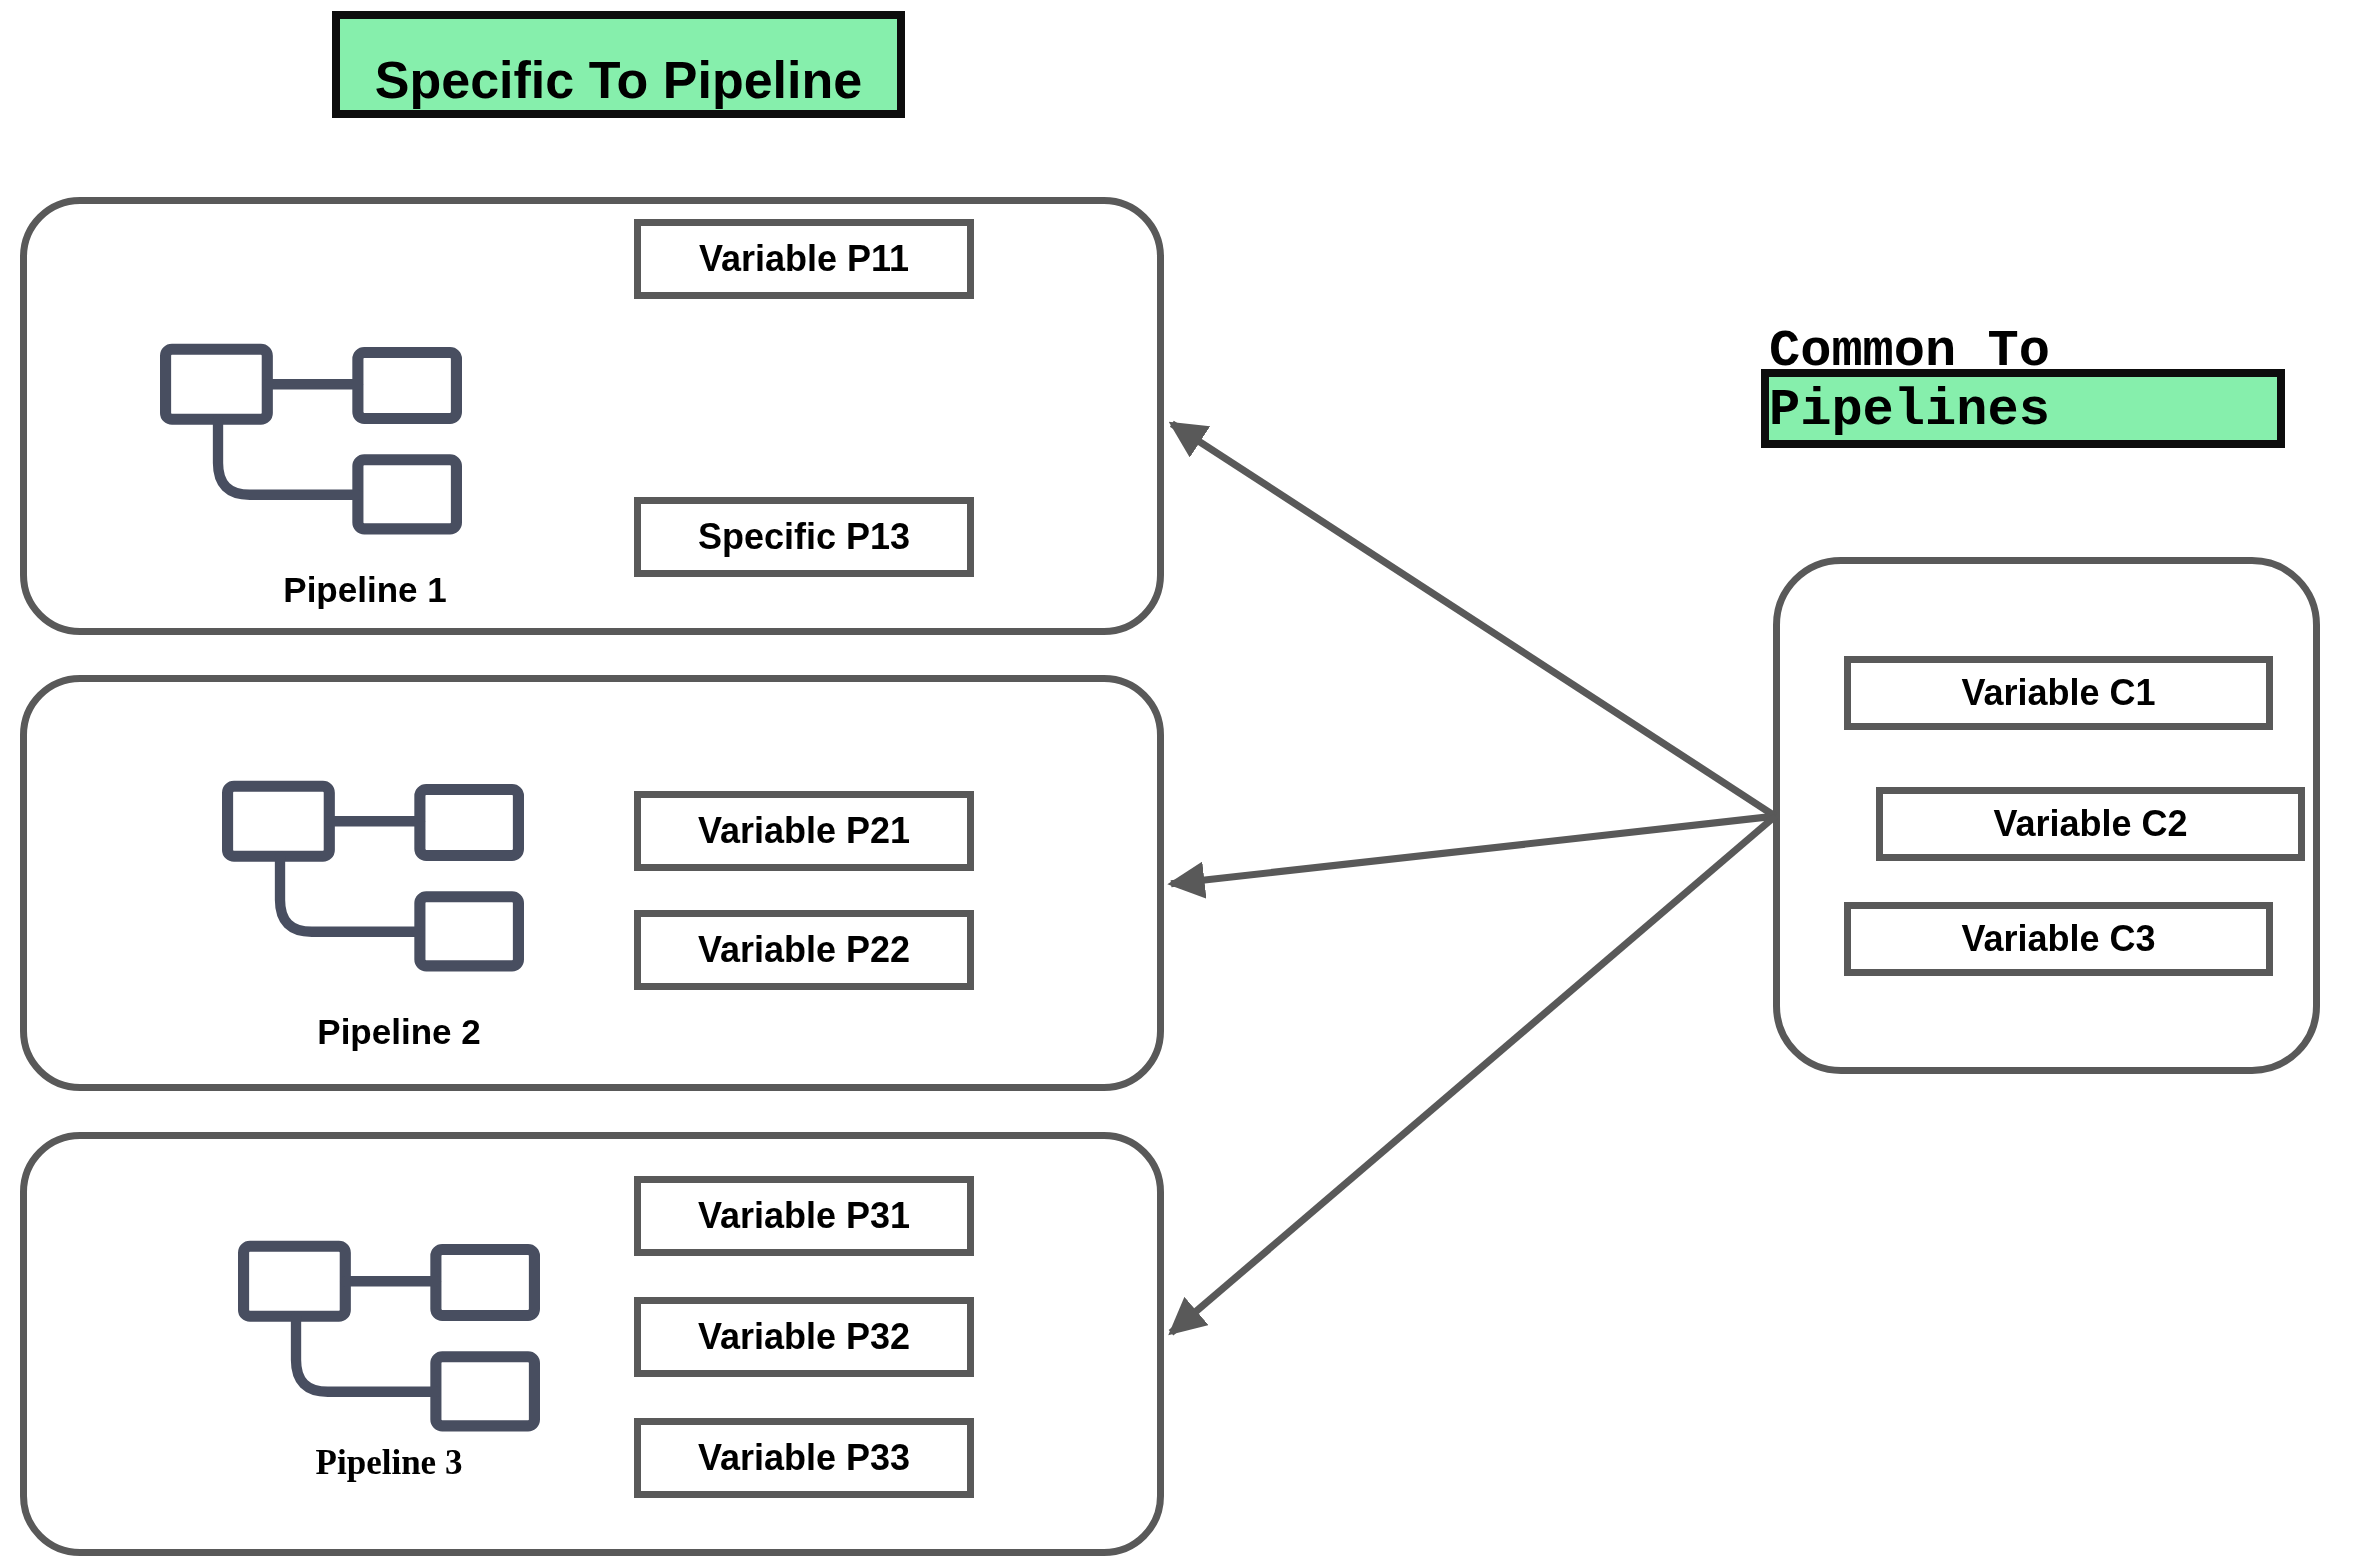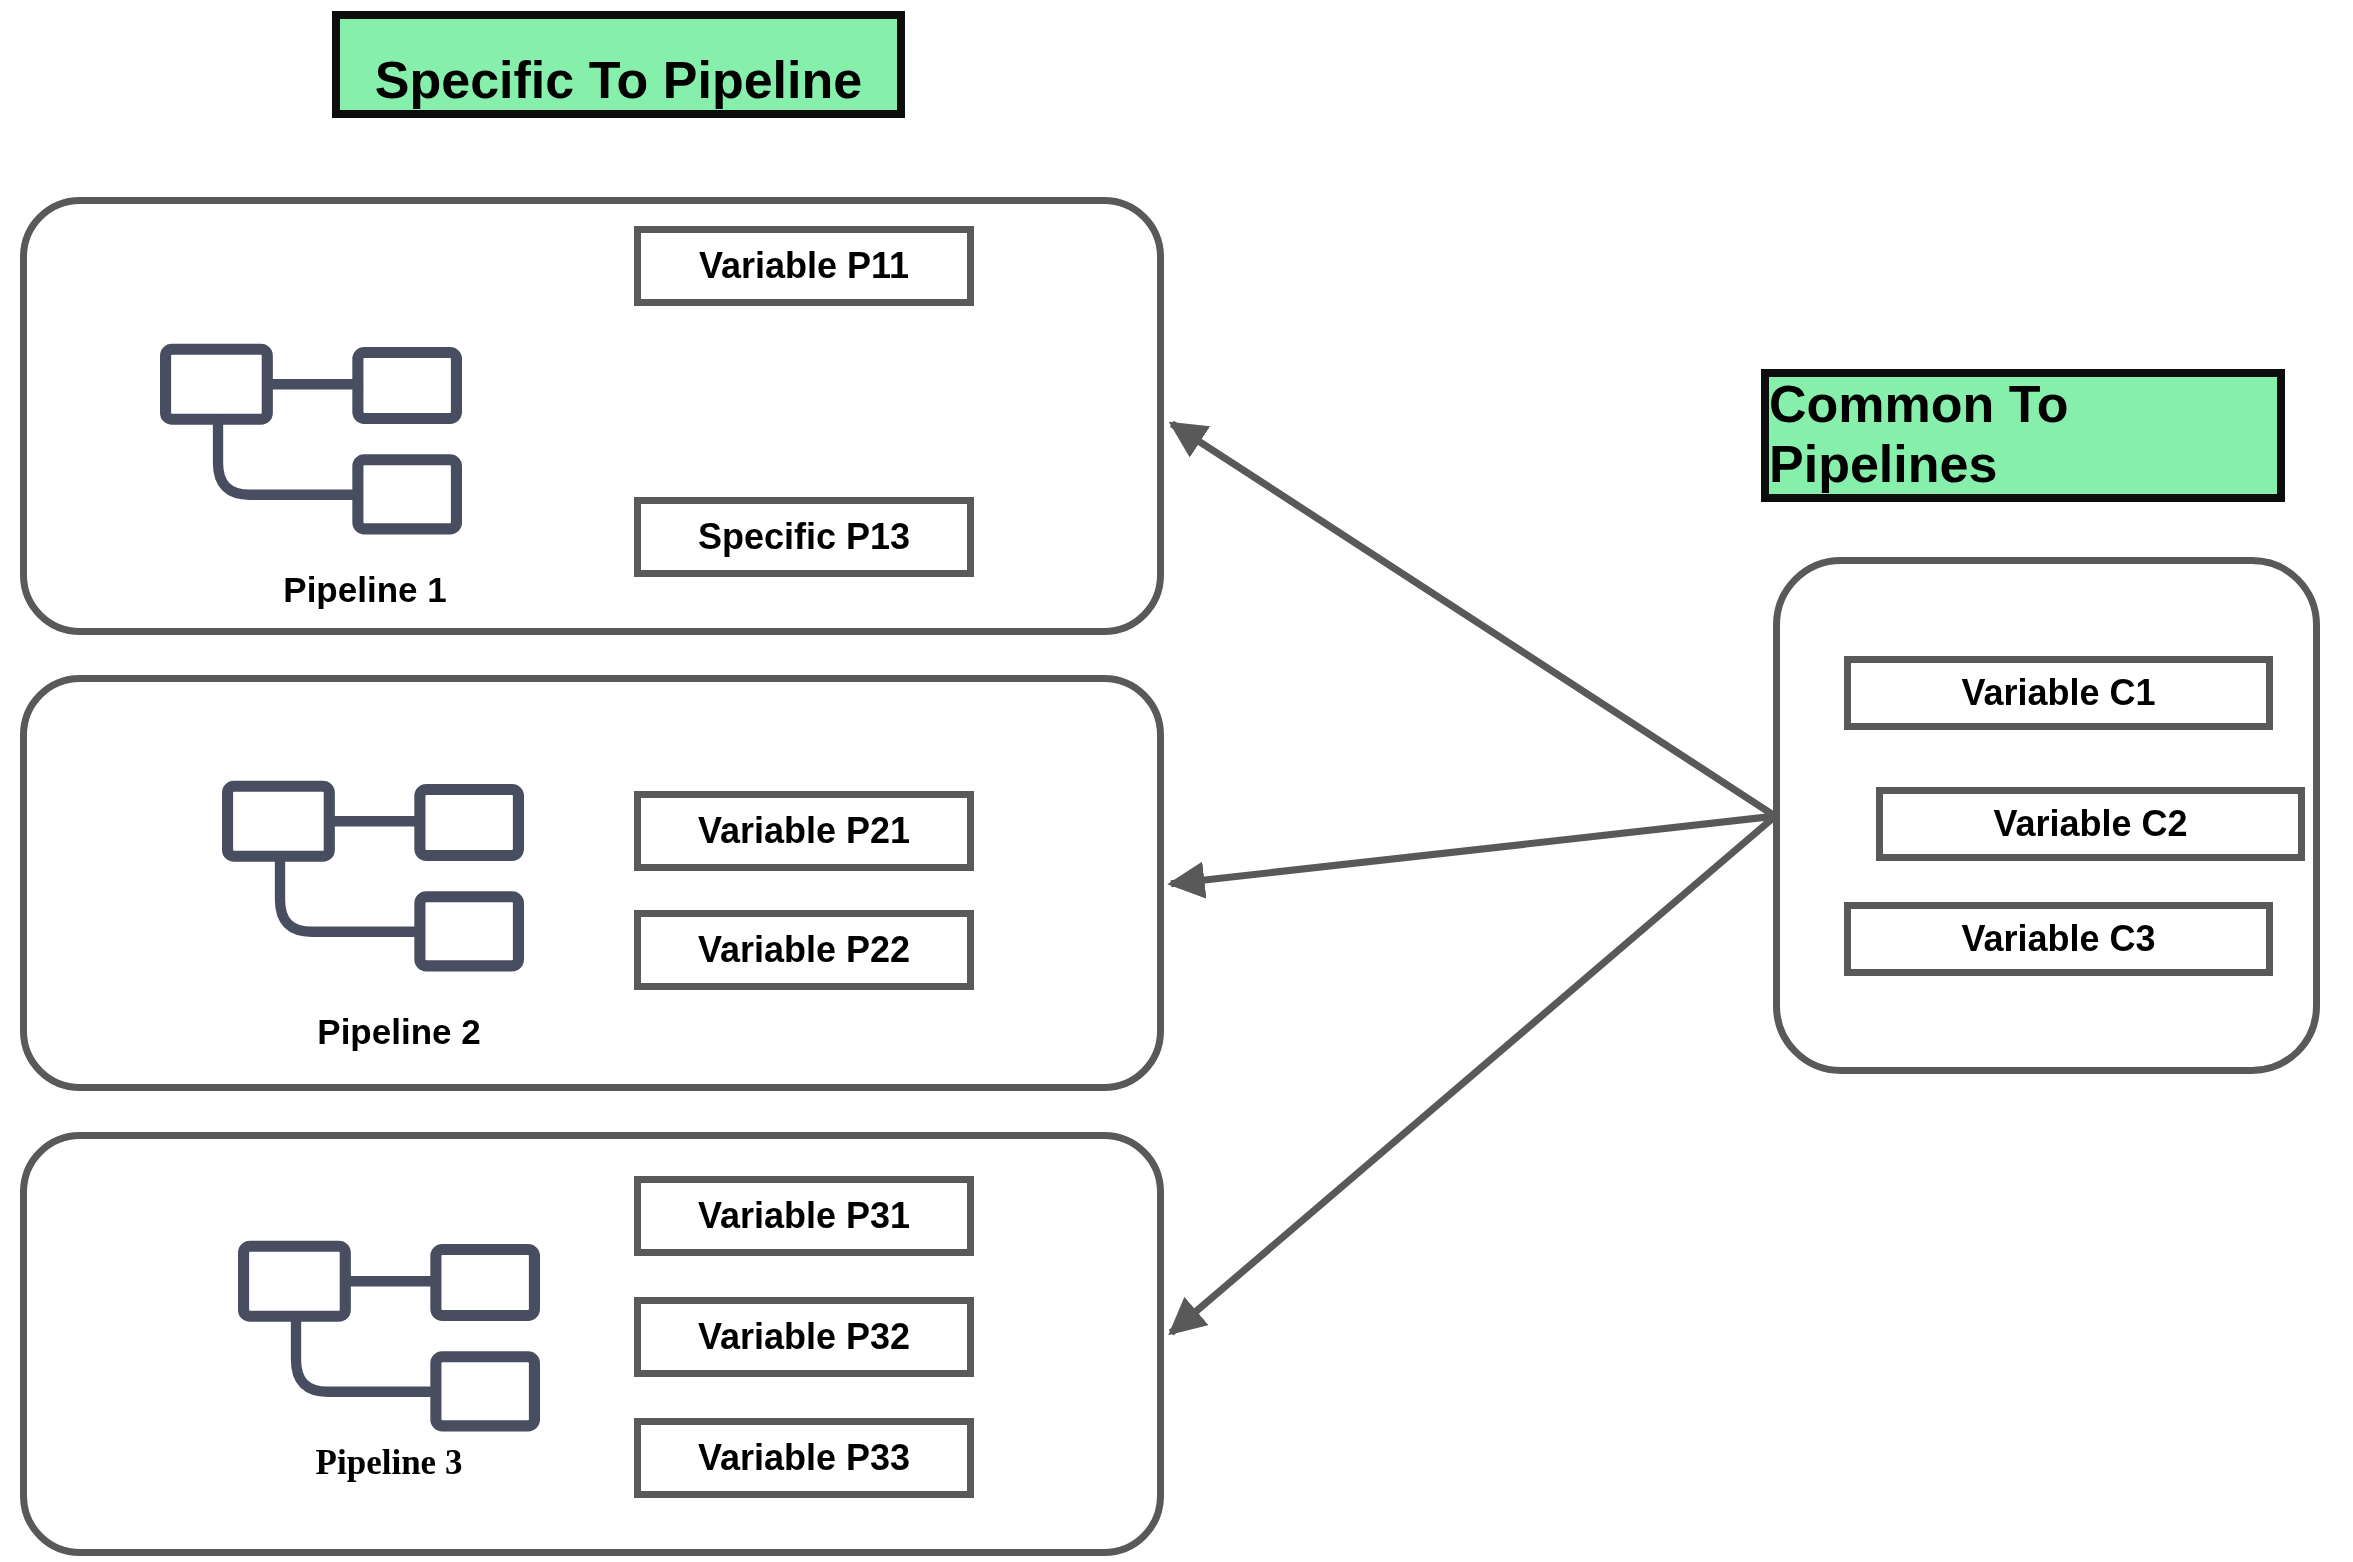--- a/index.html
+++ b/index.html
@@ -59,36 +59,36 @@
 </style>
 </head>
 <body>
 
 <div id="canvas">
 
   <div class="header-label" style="left:332px;top:11px;width:573px;height:107px;">
     <span>Specific To Pipeline</span>
   </div>
 
-  <div class="header-label" style="left:1761px;top:369px;width:524px;height:133px;">
+  <div class="header-label" style="left:1761px;top:369px;width:524px;height:79px;font-family:Liberation Mono, monospace;">
     <span>Common To Pipelines</span>
   </div>
 
   <div class="pipeline-container" style="top:197px;height:438px;">
     <div class="icon-wrap" style="left:133px;top:138px;">
       <svg width="302" height="195" viewBox="0 0 380 245" fill="none">
         <rect x="7" y="9" width="128" height="88" rx="8" stroke="#484e60" stroke-width="14"></rect>
         <rect x="249" y="13" width="124" height="83" rx="8" stroke="#484e60" stroke-width="14"></rect>
         <rect x="249" y="148" width="124" height="87" rx="8" stroke="#484e60" stroke-width="14"></rect>
         <path d="M135,53 L249,53" stroke="#484e60" stroke-width="13" stroke-linecap="round"></path>
         <path d="M73,97 L73,152 Q73,192 113,192 L249,192" stroke="#484e60" stroke-width="13" fill="none" stroke-linecap="round"></path>
       </svg>
     </div>
     <div class="pipeline-label" style="left:179px;top:366px;">Pipeline 1</div>
-    <div class="variable-box pvar" style="top:22px;">
+    <div class="variable-box pvar" style="top:15px;">
       <span>Variable P11</span>
     </div>
     <div class="variable-box pvar" style="top:293px;">
       <span>Specific P13</span>
     </div>
   </div>
 
   <div class="pipeline-container" style="top:675px;height:416px;">
     <div class="icon-wrap" style="left:195px;top:97px;">
       <svg width="302" height="195" viewBox="0 0 380 245" fill="none">

